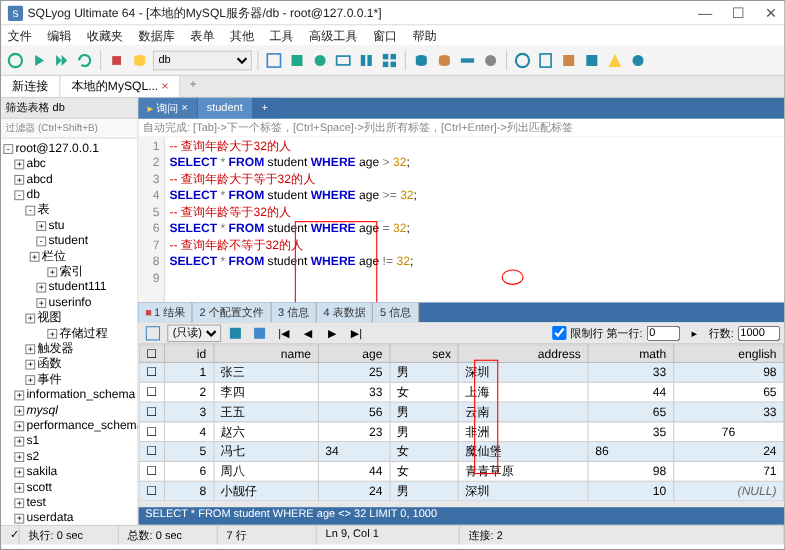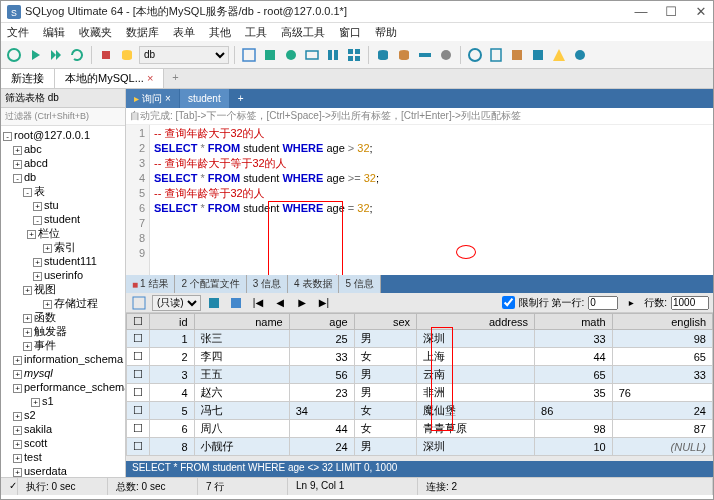--- a/index.html
+++ b/index.html
@@ -231,27 +231,27 @@
         <div class="tree-item" style="padding-left: 12px;"><span class="tree-toggle">-</span>db</div>
         <div class="tree-item" style="padding-left: 22px;"><span class="tree-toggle">-</span>表</div>
         <div class="tree-item" style="padding-left: 32px;"><span class="tree-toggle">+</span>stu</div>
         <div class="tree-item" style="padding-left: 32px;"><span class="tree-toggle">-</span>student</div>
         <div class="tree-item" style="padding-left: 26px;"><span class="tree-toggle">+</span>栏位</div>
         <div class="tree-item" style="padding-left: 42px;"><span class="tree-toggle">+</span>索引</div>
         <div class="tree-item" style="padding-left: 32px;"><span class="tree-toggle">+</span>student111</div>
         <div class="tree-item" style="padding-left: 32px;"><span class="tree-toggle">+</span>userinfo</div>
         <div class="tree-item" style="padding-left: 22px;"><span class="tree-toggle">+</span>视图</div>
         <div class="tree-item" style="padding-left: 22px; margin-left: 20px;"><span class="tree-toggle">+</span>存储过程</div>
+        <div class="tree-item" style="padding-left: 22px;"><span class="tree-toggle">+</span>触发器</div>
         <div class="tree-item" style="padding-left: 22px;"><span class="tree-toggle">+</span>函数</div>
-        <div class="tree-item" style="padding-left: 22px;"><span class="tree-toggle">+</span>触发器</div>
         <div class="tree-item" style="padding-left: 22px;"><span class="tree-toggle">+</span>事件</div>
         <div class="tree-item" style="padding-left: 12px;"><span class="tree-toggle">+</span>information_schema</div>
         <div class="tree-item" style="padding-left: 12px; font-style: italic;"><span class="tree-toggle">+</span>mysql</div>
         <div class="tree-item" style="padding-left: 12px;"><span class="tree-toggle">+</span>performance_schema</div>
-        <div class="tree-item" style="padding-left: 12px; margin-left: 18px;"><span class="tree-toggle">+</span>s1</div>
+        <div class="tree-item" style="padding-left: 12px;"><span class="tree-toggle">+</span>s1</div>
         <div class="tree-item" style="padding-left: 12px;"><span class="tree-toggle">+</span>s2</div>
         <div class="tree-item" style="padding-left: 12px;"><span class="tree-toggle">+</span>sakila</div>
         <div class="tree-item" style="padding-left: 12px;"><span class="tree-toggle">+</span>scott</div>
         <div class="tree-item" style="padding-left: 12px;"><span class="tree-toggle">+</span>test</div>
         <div class="tree-item" style="padding-left: 12px;"><span class="tree-toggle">+</span>userdata</div>
       </div>
   </div>
 
   <div class="editor-area">
     <div class="editor-tabs">
@@ -278,20 +278,22 @@
           <div>8</div>
           <div>9</div>
         </div>
       <div class="code-lines" id="codelines">
           <div><span class="cm">-- 查询年龄大于32的人</span></div>
           <div><span class="kw">SELECT</span> <span class="op">*</span> <span class="kw">FROM</span> student <span class="kw">WHERE</span> age <span class="op">&gt;</span> <span class="num">32</span>;</div>
           <div><span class="cm">-- 查询年龄大于等于32的人</span></div>
           <div><span class="kw">SELECT</span> <span class="op">*</span> <span class="kw">FROM</span> student <span class="kw">WHERE</span> age <span class="op">&gt;=</span> <span class="num">32</span>;</div>
           <div><span class="cm">-- 查询年龄等于32的人</span></div>
           <div><span class="kw">SELECT</span> <span class="op">*</span> <span class="kw">FROM</span> student <span class="kw">WHERE</span> age <span class="op">=</span> <span class="num">32</span>;</div>
+          <div><span class="cm">-- 查询年龄不等于32的人</span></div>
+          <div><span class="kw">SELECT</span> <span class="op">*</span> <span class="kw">FROM</span> student <span class="kw">WHERE</span> age <span class="op">!=</span> <span class="num">32</span>;</div>
         </div>
       <div class="redbox1 annotation-overlay"></div>
       <div class="redcircle annotation-overlay"></div>
       <svg class="annotation-overlay" style="position:absolute;left:0;top:0;width:100%;height:340px;overflow:visible">
           <line x1="210" y1="150" x2="310" y2="218" stroke="red" stroke-width="1.5"></line>
         </svg>
     </div>
 
     <div style="flex:1;background:#e8e8e8;position:relative">
       <div class="results-tabs">
@@ -385,41 +387,41 @@
                 <td style="text-align:right">33</td>
               </tr>
               <tr class="">
                 <td class="cb">☐</td>
                 <td style="text-align:right">4</td>
                 <td style="">赵六</td>
                 <td style="text-align:right">23</td>
                 <td style="">男</td>
                 <td style="">非洲</td>
                 <td style="text-align:right">35</td>
-                <td style="text-align:left">76</td>
+                <td style="text-align:center">76</td>
               </tr>
               <tr class="alt">
                 <td class="cb">☐</td>
                 <td style="text-align:right">5</td>
                 <td style="">冯七</td>
                 <td style="text-align:left">34</td>
                 <td style="">女</td>
                 <td style="">魔仙堡</td>
                 <td style="text-align:left">86</td>
                 <td style="text-align:right">24</td>
               </tr>
               <tr class="">
                 <td class="cb">☐</td>
                 <td style="text-align:right">6</td>
                 <td style="">周八</td>
                 <td style="text-align:right">44</td>
                 <td style="">女</td>
                 <td style="">青青草原</td>
                 <td style="text-align:right">98</td>
-                <td style="text-align:right">87</td>
+                <td style="text-align:right">71</td>
               </tr>
               <tr class="alt">
                 <td class="cb">☐</td>
                 <td style="text-align:right">8</td>
                 <td style="">小靓仔</td>
                 <td style="text-align:right">24</td>
                 <td style="">男</td>
                 <td style="">深圳</td>
                 <td style="text-align:right">10</td>
                 <td style="font-style:italic;color:#666;text-align:right">(NULL)</td>

